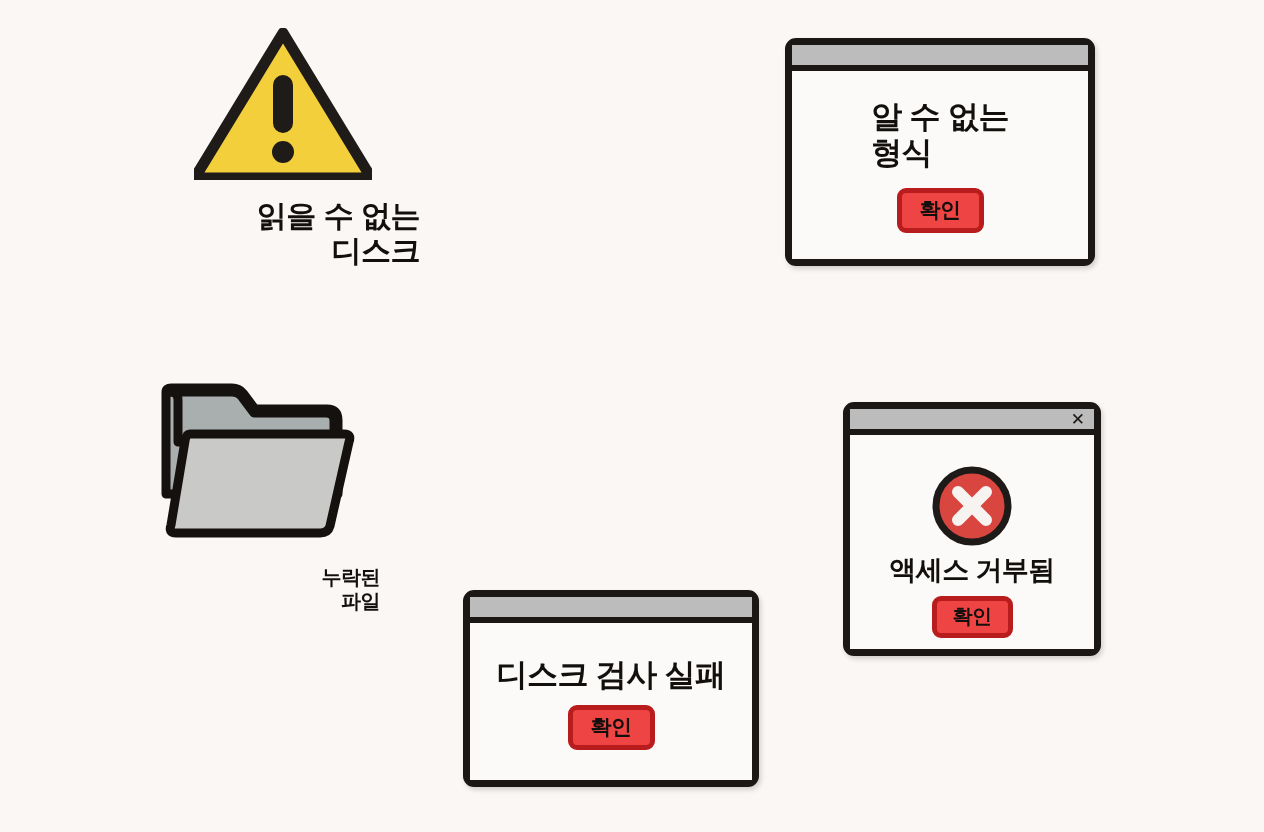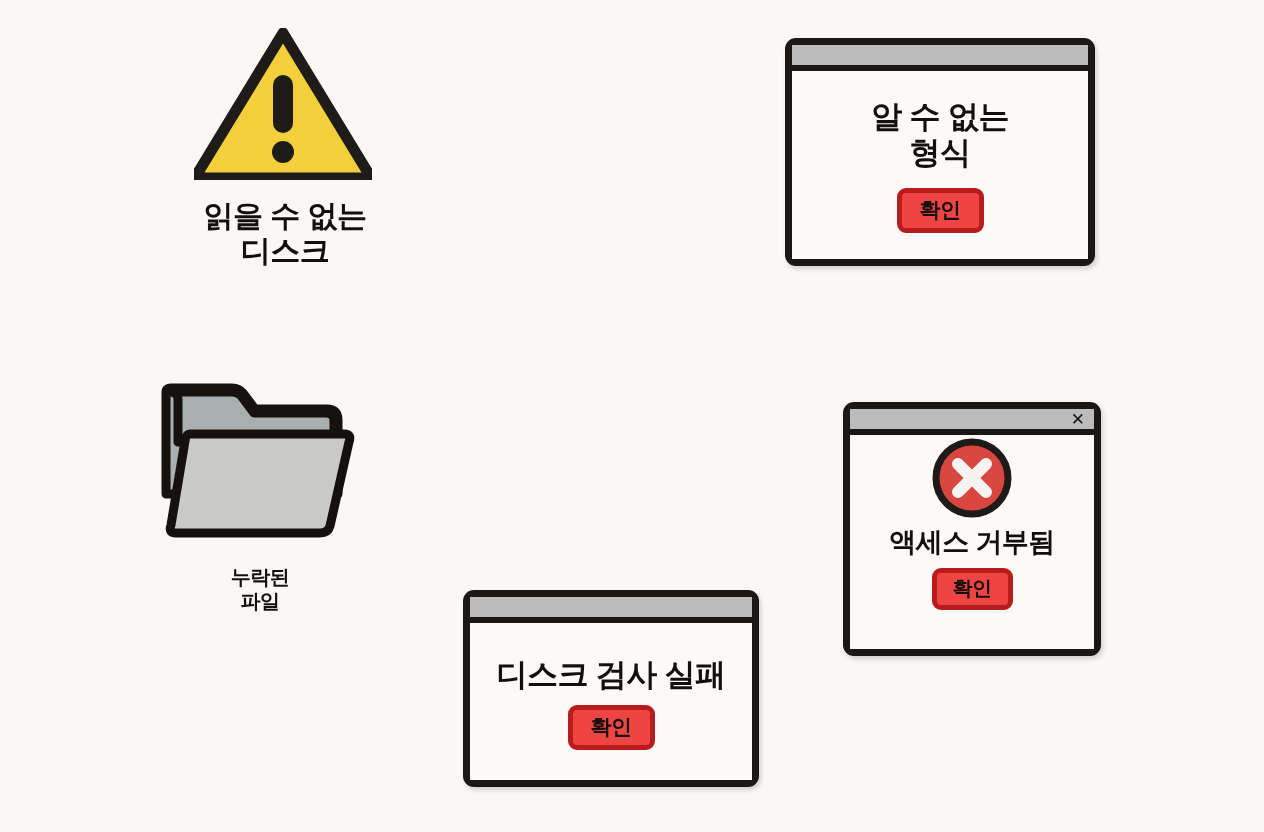--- a/index.html
+++ b/index.html
@@ -19,21 +19,21 @@
   .canvas {
     position: relative;
     width: 1264px;
     height: 832px;
     background: #faf7f4;
   }
 
   
   .caption {
     position: absolute;
-    text-align: center;
+    text-align: right;
     font-weight: 800;
     color: #120f0d;
     letter-spacing: -0.5px;
     line-height: 1.18;
     white-space: pre-line;
   }
 
   
   #warning-block { position: absolute; left: 178px; top: 28px; width: 210px; }
   #warning-triangle-icon { width: 178px; height: 152px; display: block; margin: 0 auto; }
@@ -87,21 +87,20 @@
     display: flex;
     flex-direction: column;
     align-items: center;
     justify-content: center;
     padding: 4px 8px 8px;
     background: #fbfaf8;
   }
   .dialog-message {
     font-weight: 800;
     color: #120f0d;
-    text-align: center;
     line-height: 1.16;
     letter-spacing: -0.6px;
     white-space: pre-line;
   }
   .dialog-ok-button {
     background: #ef4444;
     border: 5px solid #b91c1c;
     border-radius: 9px;
     font-weight: 800;
     color: #120f0d;
@@ -126,21 +125,21 @@
   }
   #dialog-disk-check .dialog-message { font-size: 31px; margin-top: 8px; }
   #dialog-disk-check .dialog-ok-button {
     font-size: 21px; padding: 6px 18px 8px; margin-top: 13px;
   }
 
   
   #dialog-access-denied {
     left: 843px; top: 402px; width: 258px; height: 254px;
   }
-  #dialog-access-denied .dialog-body { justify-content: flex-start; padding-top: 0; }
+  #dialog-access-denied .dialog-body { justify-content: flex-start; padding-top: 28px; }
   #error-circle-icon { width: 86px; height: 86px; display: block; }
   #dialog-access-denied .dialog-message { font-size: 27px; margin-top: 6px; }
   #dialog-access-denied .dialog-ok-button {
     font-size: 20px; padding: 5px 16px 7px; margin-top: 10px;
   }
 </style>
 </head>
 <body>
 
 <div class="canvas">

